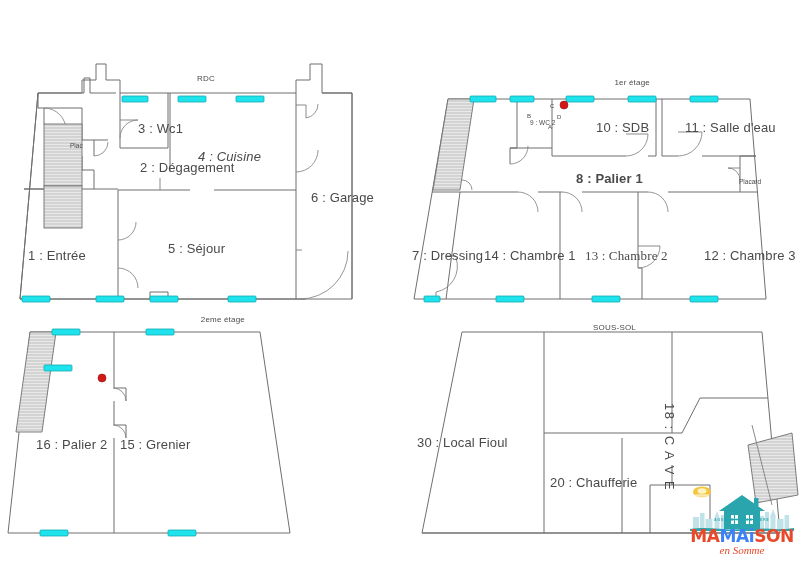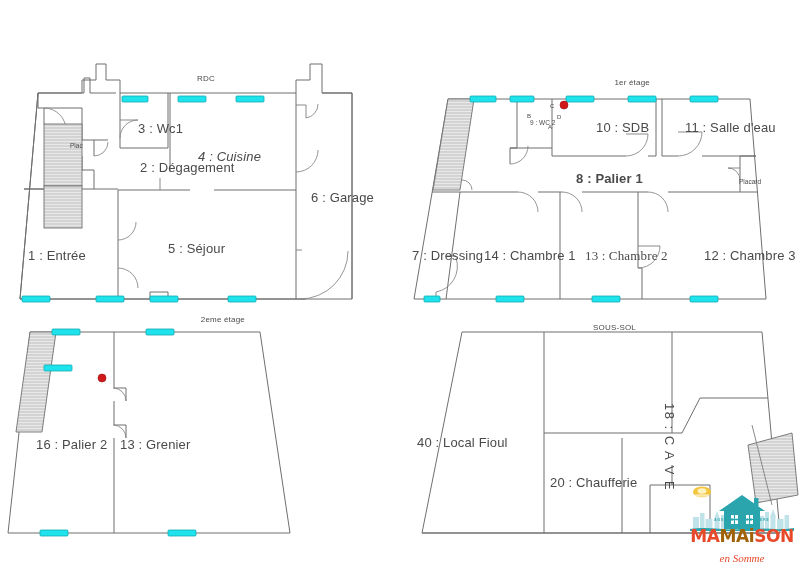--- a/index.html
+++ b/index.html
@@ -31,25 +31,25 @@
   .dot{fill:#d21919;stroke:#9d0f0f;stroke-width:.6;}
   .hatch-fill{fill:url(#hatchPat);stroke:#6f6f6f;stroke-width:.9;}
   
   #logo{position:absolute;right:6px;bottom:4px;width:104px;height:72px;}
   .logo-sky{position:absolute;left:0;top:4px;width:104px;height:40px;}
   .logo-word{
     position:absolute;left:0;top:40px;width:104px;text-align:center;
     font-family:"DejaVu Sans",sans-serif;font-weight:bold;font-size:17px;
     letter-spacing:-.4px;line-height:18px;color:#e8492b;
   }
-  .logo-word .teal{color:#a16207;}
+  .logo-word .teal{color:#3b82f6;}
   .logo-sub{
     position:absolute;left:0;top:57px;width:104px;text-align:center;
     font-family:"Liberation Serif","DejaVu Serif",serif;font-style:italic;
-    font-size:11px;color:#e8492b;line-height:12px;margin-top:8px;
+    font-size:11px;color:#e8492b;line-height:12px;
   }
   .logo-tag{
     position:absolute;left:0;top:31px;width:104px;text-align:center;
     font-size:3.2px;letter-spacing:1.1px;color:#2aa5ae;font-weight:bold;
   }
   .logo-sun{position:absolute;right:-1px;top:-2px;width:24px;height:16px;}
 </style>
 </head>
 <body>
 
@@ -266,21 +266,21 @@
       <rect class="win" x="52" y="24" width="28" height="6" rx="1"></rect>
       <rect class="win" x="44" y="60" width="28" height="6" rx="1"></rect>
       <rect class="win" x="146" y="24" width="28" height="6" rx="1"></rect>
       <rect class="win" x="40" y="225" width="28" height="6" rx="1"></rect>
       <rect class="win" x="168" y="225" width="28" height="6" rx="1"></rect>
 
       <circle class="dot" cx="102" cy="73" r="4"></circle>
     </svg>
 
     <div class="room-label" style="left:36px;top:132px;">16 : Palier 2</div>
-    <div class="room-label" style="left:120px;top:132px;">13 : Grenier</div>
+    <div class="room-label" style="left:120px;top:132px;">15 : Grenier</div>
   </div>
 
   <div class="quadrant" style="left:400px;top:305px;width:400px;height:258px;">
 
     <div class="floor-title" style="left:146px;top:10px;width:90px;margin-top:8px;">SOUS-SOL</div>
 
     <svg width="400" height="258">
 
       <path class="wall" d="M62,27 L362,27 L380,228 L22,228 L62,27 Z"></path>
 
@@ -299,21 +299,21 @@
 
       <path class="wall" d="M250,180 L310,180 L310,228"></path>
       <path class="wall" d="M250,180 L250,228"></path>
 
       <path class="hatch-fill" d="M348,140 L392,128 L398,190 L356,198 Z"></path>
       <path class="wall-thin" d="M352,120 L372,200"></path>
 
       <path class="wall" d="M22,228 L380,228"></path>
     </svg>
 
-    <div class="room-label" style="left:17px;top:130px;">40 : Local Fioul</div>
+    <div class="room-label" style="left:17px;top:130px;">30 : Local Fioul</div>
     <div class="room-label" style="left:150px;top:170px;">20 : Chaufferie</div>
     <div class="room-label vert" style="left:262px;top:98px;">18 : C A V E</div>
   </div>
 
   <div id="logo">
 
     <svg class="logo-sun" viewBox="0 0 48 32">
       <ellipse cx="24" cy="14" rx="18" ry="11" fill="#f2c53d"></ellipse>
       <ellipse cx="24" cy="12" rx="9" ry="5.5" fill="#fff3c4"></ellipse>
       <rect x="10" y="19" width="28" height="2.4" fill="#ffffff" opacity=".85"></rect>

